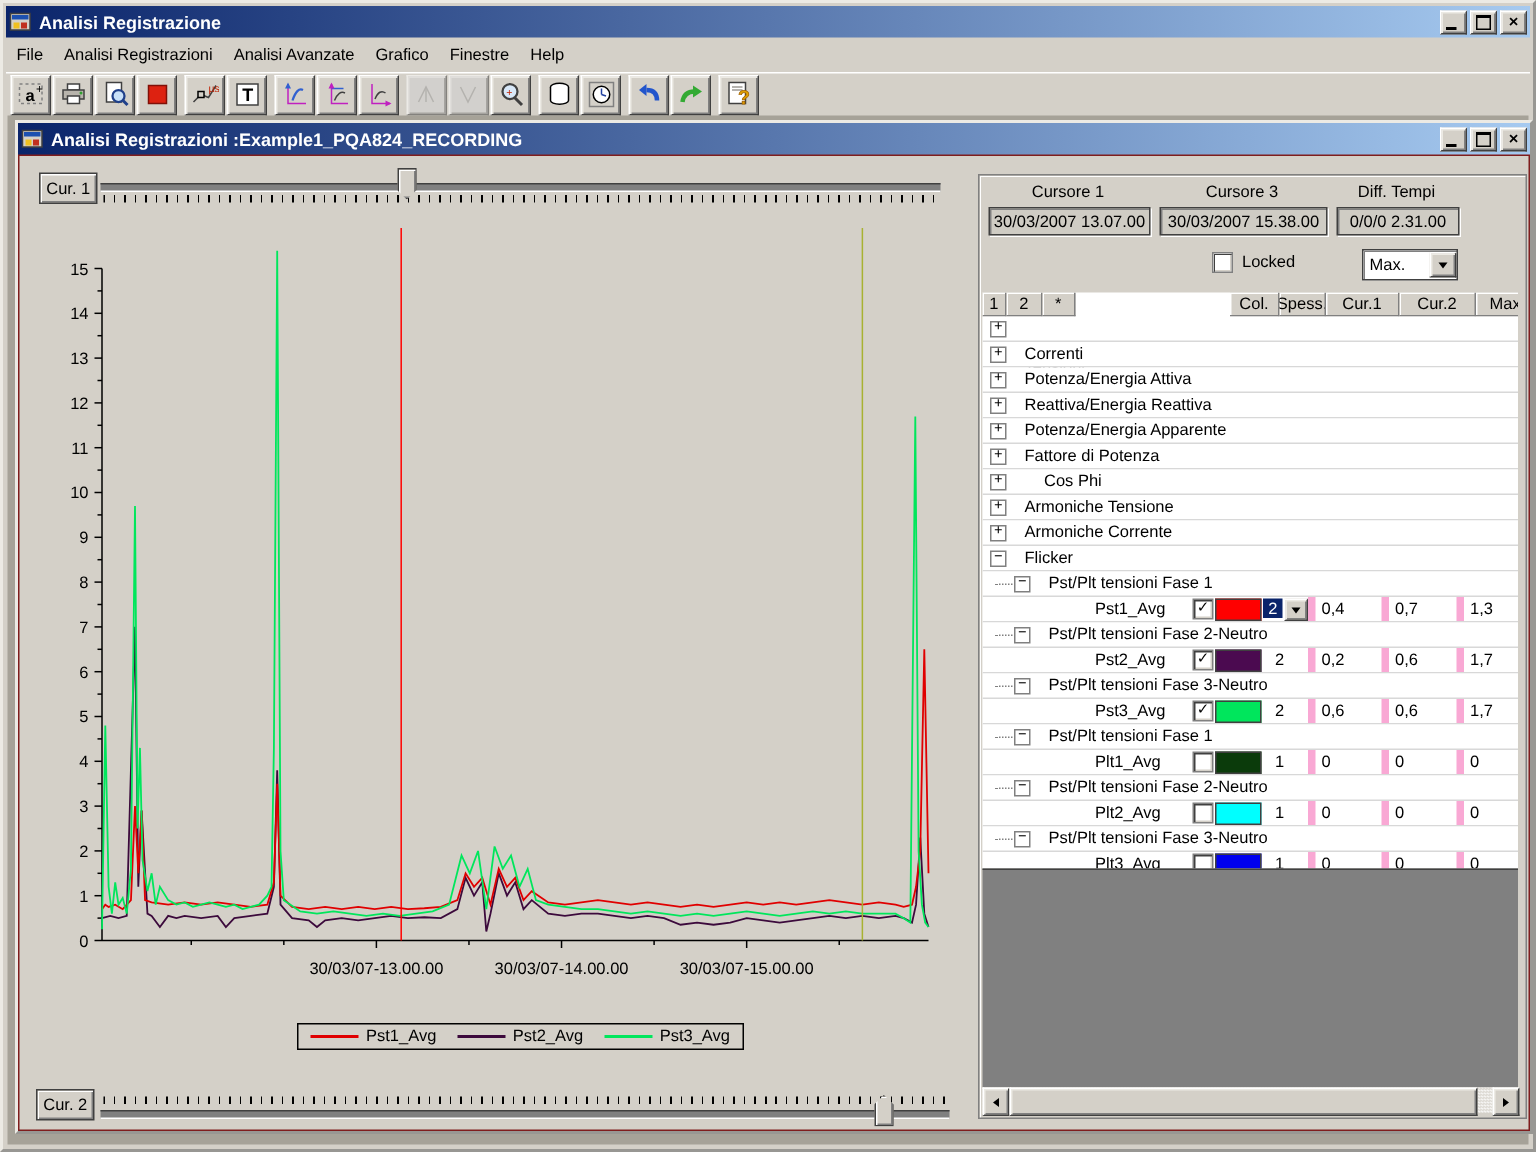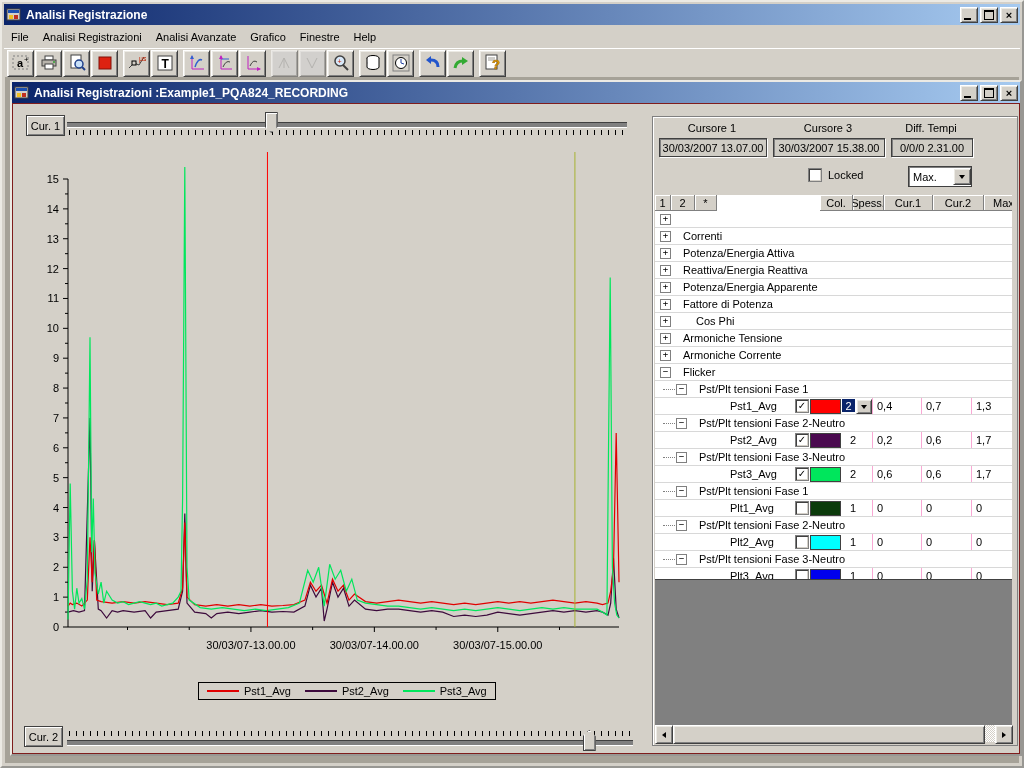--- a/index.html
+++ b/index.html
@@ -45,21 +45,21 @@
   .tri-left{width:0;height:0;border-top:3px solid transparent;border-bottom:3px solid transparent;border-right:4px solid #000;}
   .tri-right{width:0;height:0;border-top:3px solid transparent;border-bottom:3px solid transparent;border-left:4px solid #000;}
   
   #grid{position:absolute;background:#fff;overflow:hidden;}
   #gridHeader{display:flex;height:16px;}
   .hcell{background:#D4D0C8;border-right:1px solid #808080;border-bottom:1px solid #808080;box-shadow:inset 1px 1px 0 #fff;display:flex;align-items:center;justify-content:center;overflow:hidden;white-space:nowrap;flex:none;}
   .grow{position:relative;height:16px;border-bottom:1px solid #D8D8D8;background:#fff;white-space:nowrap;}
   .plusbox{position:absolute;top:3px;width:9px;height:9px;border:1px solid #808080;background:#fff;font-family:"DejaVu Sans Mono",monospace;font-size:9px;line-height:7px;text-align:center;}
   .rowlabel{position:absolute;top:2px;}
   .dotline{position:absolute;top:8px;border-top:1px dotted #808080;}
-  .vcell{position:absolute;top:0;height:16px;border-left:1px solid #f9a8d4;padding-left:4px;display:flex;align-items:center;}
+  .vcell{position:absolute;top:0;height:16px;border-left:5px solid #f9a8d4;padding-left:4px;display:flex;align-items:center;}
   .swatch{position:absolute;top:1px;height:13px;border:1px solid #404040;}
   .spessSel{position:absolute;top:1px;height:13px;background:#0A246A;color:#fff;display:flex;align-items:center;justify-content:center;width:13px;}
   .spessBtn{position:absolute;top:1px;width:14px;height:13px;background:#D4D0C8;display:flex;align-items:center;justify-content:center;}
   #darkArea{position:absolute;background:#808080;border-top:1px solid #404040;}
   
   #hscroll{position:absolute;height:17px;background:#D4D0C8 repeating-conic-gradient(#fff 0 25%,#D4D0C8 0 50%) 0 0/2px 2px;display:flex;}
   .sbtn{width:16px;height:17px;background:#D4D0C8;display:flex;align-items:center;justify-content:center;flex:none;}
   #hthumb{height:17px;background:#D4D0C8;flex:none;}
   svg text{font-family:"Liberation Sans","DejaVu Sans",sans-serif;}
 </style>

